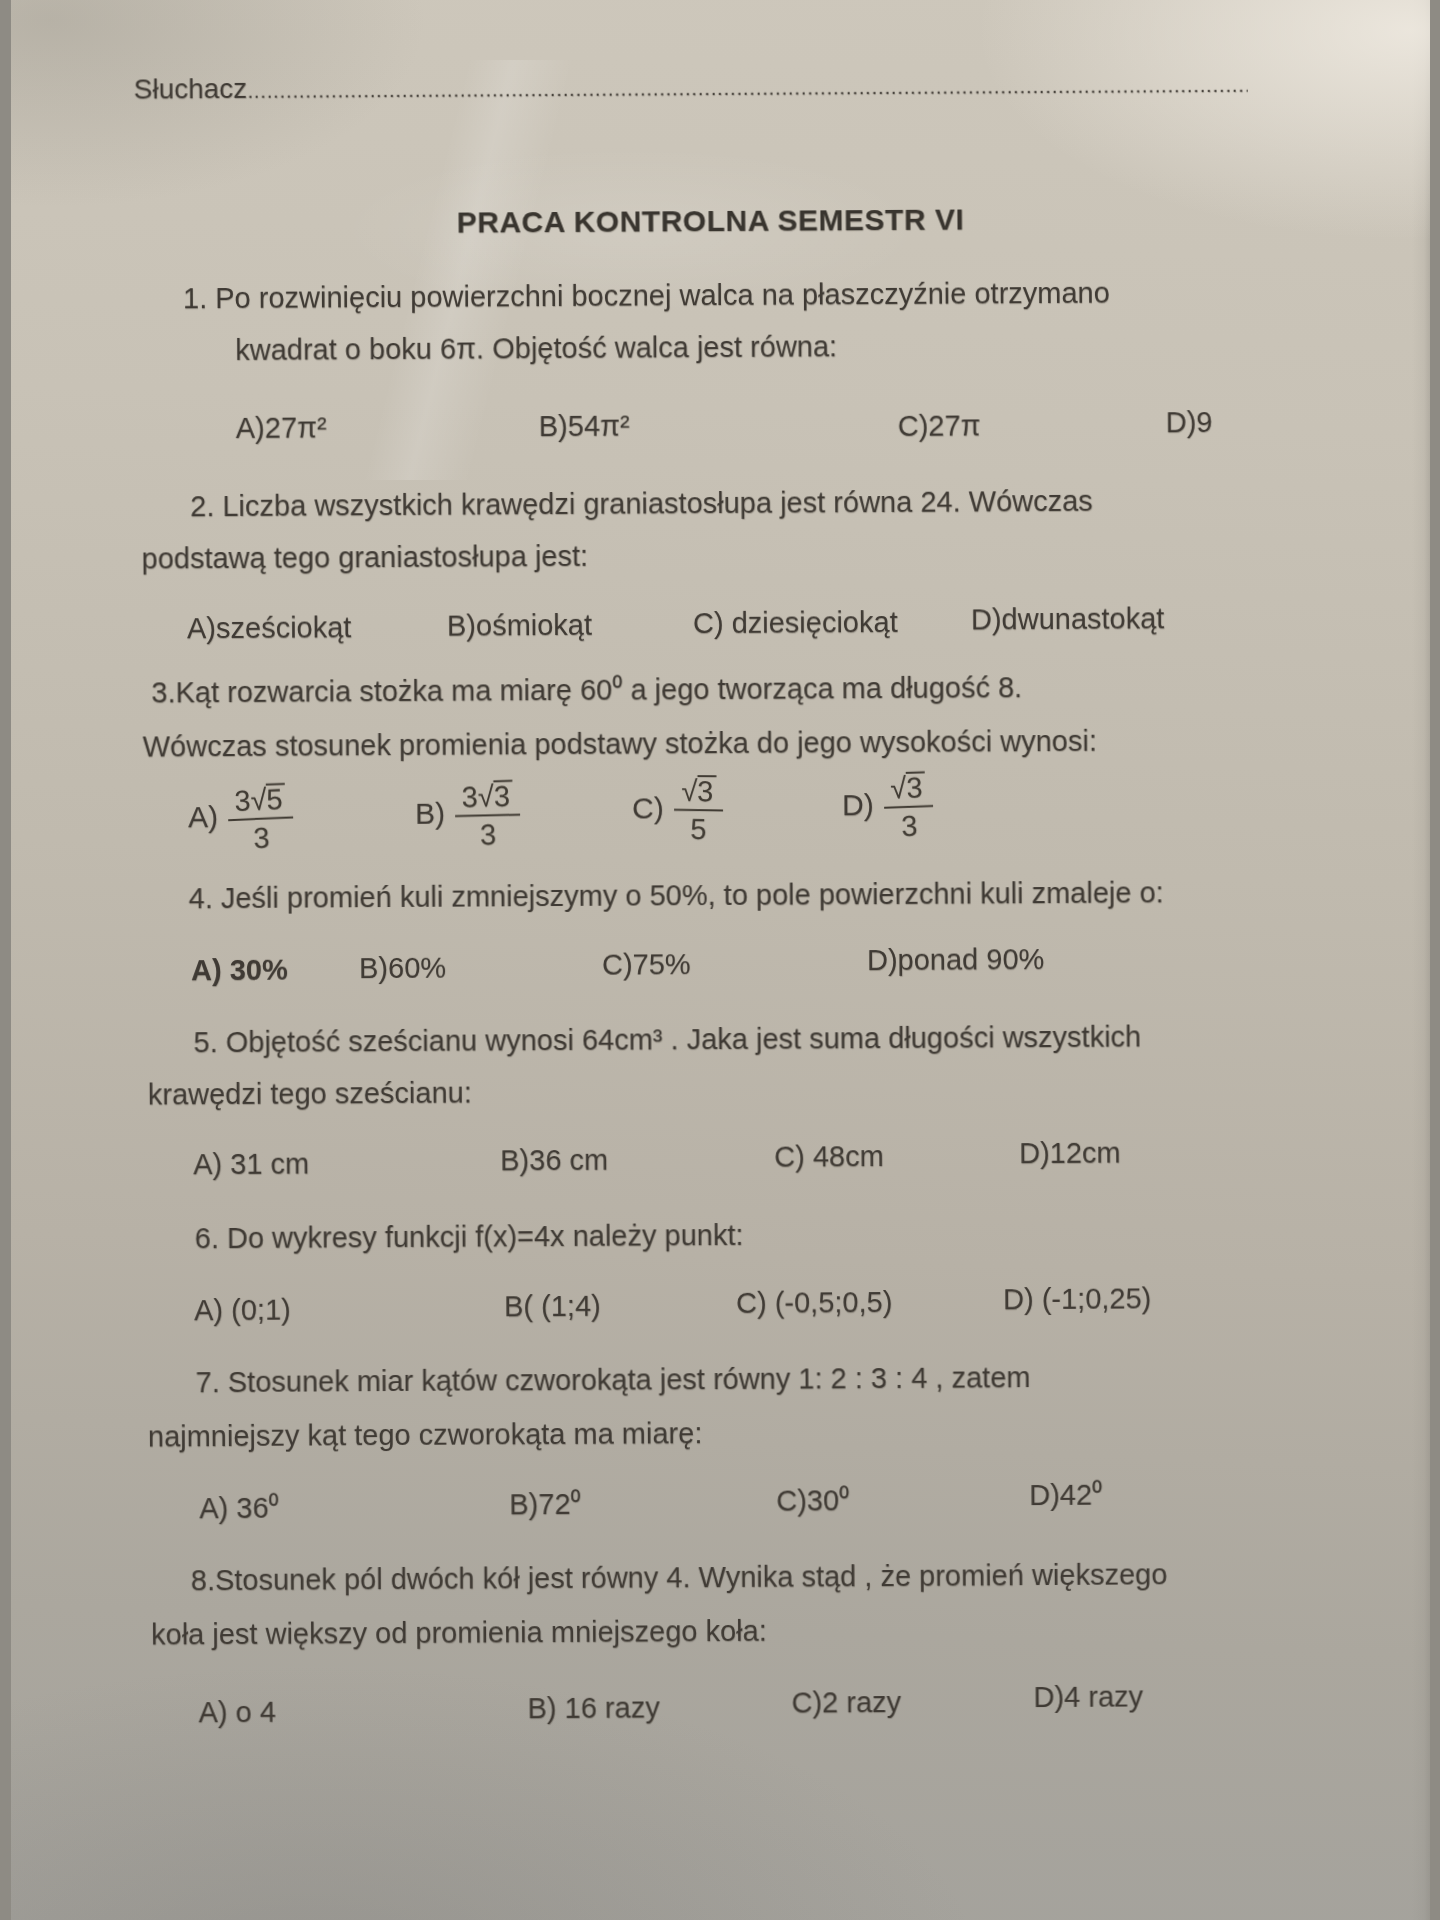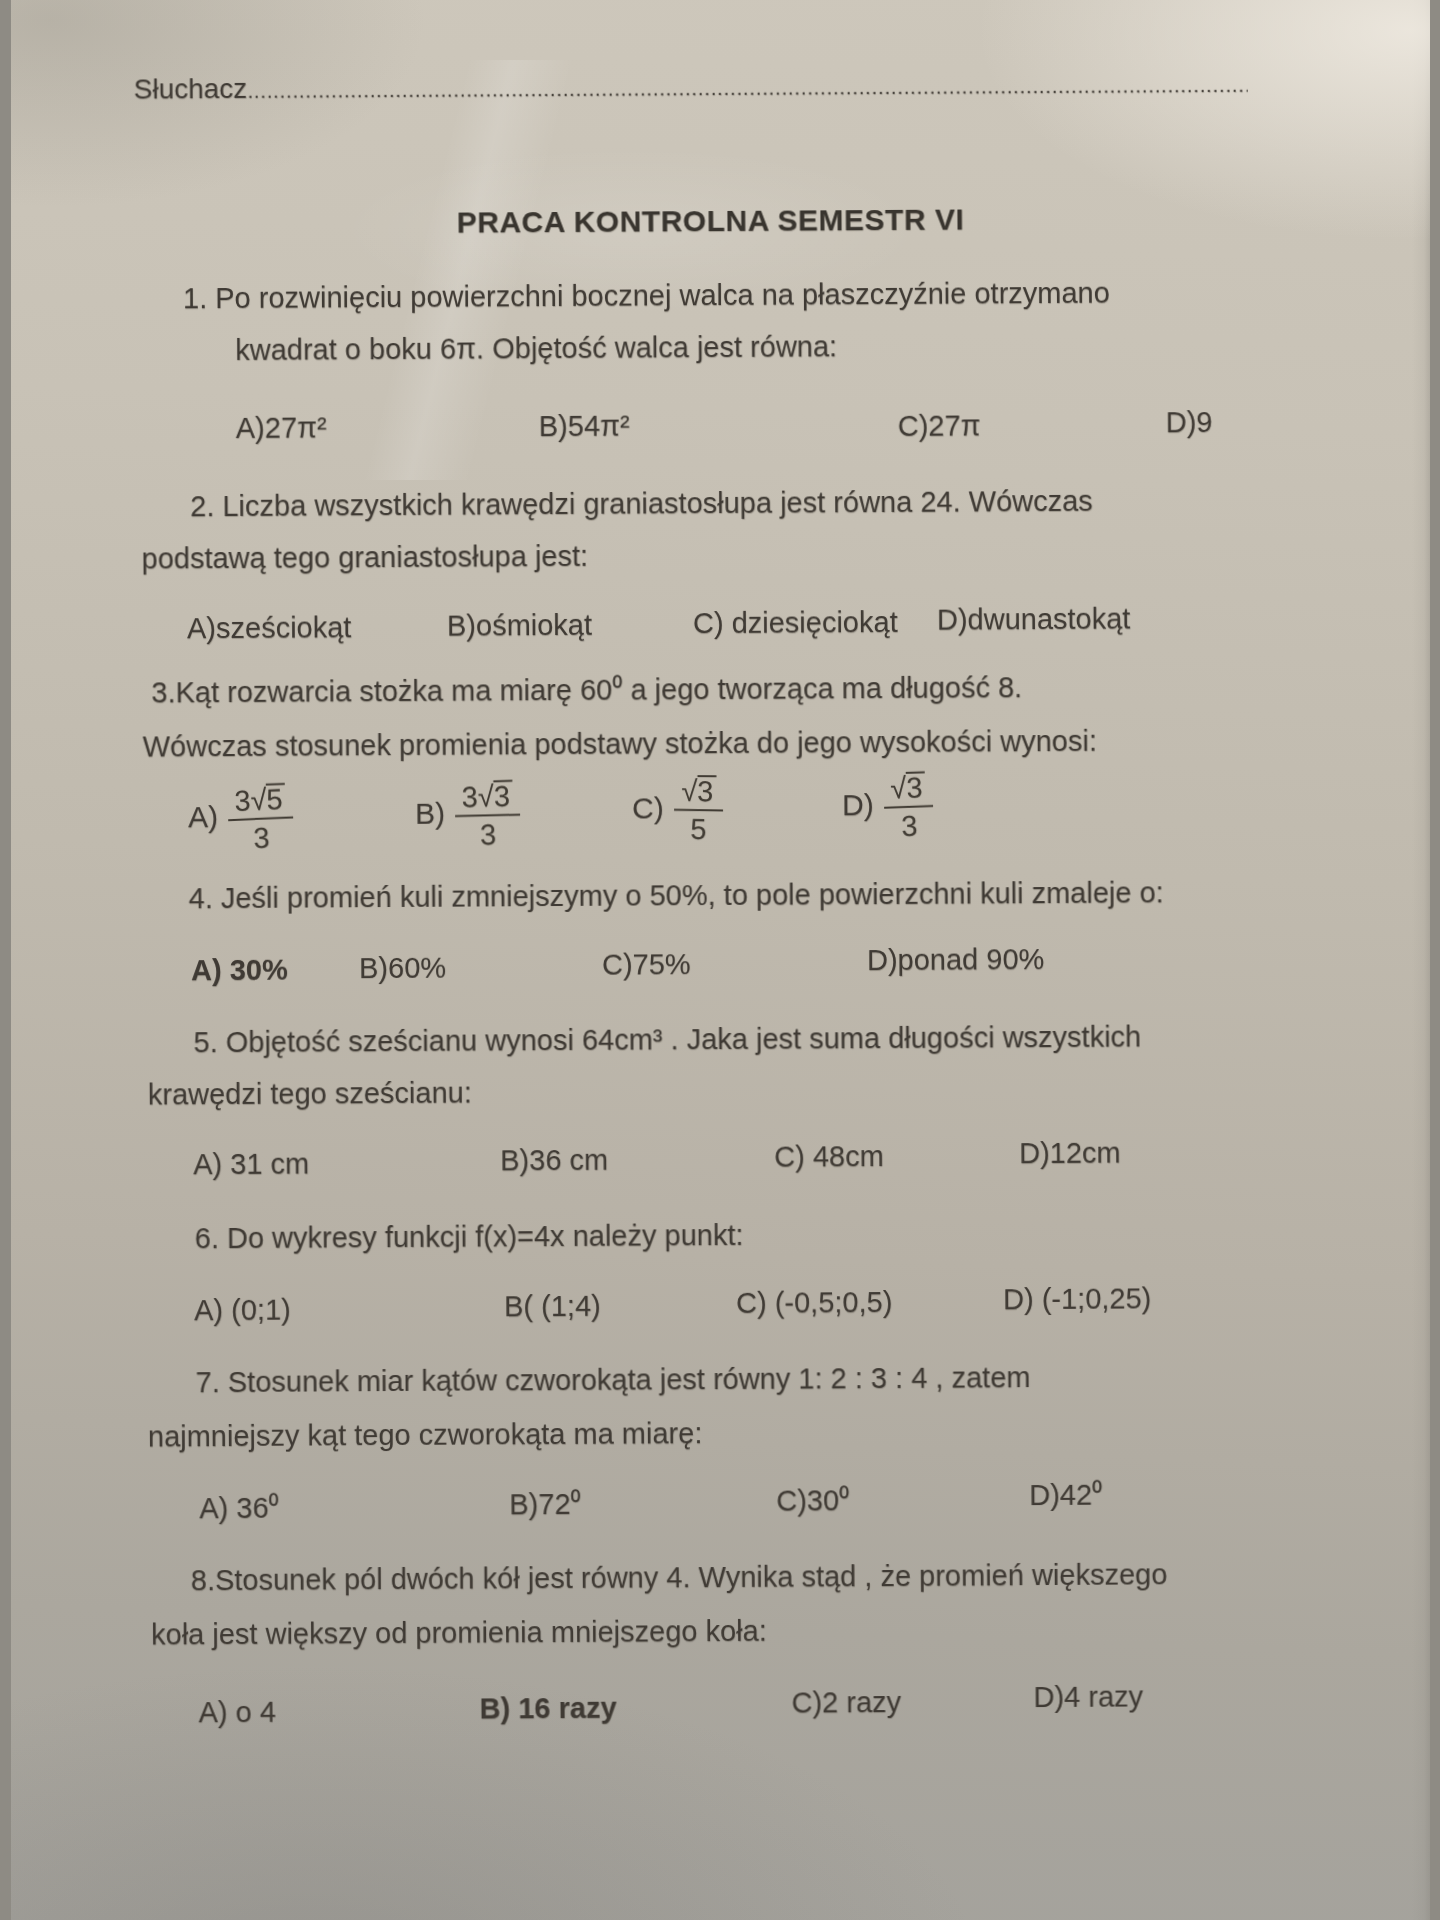--- a/index.html
+++ b/index.html
@@ -75,21 +75,21 @@
     <div class="l" style="left:228px;top:408px;">A)27π²</div>
     <div class="l" style="left:531px;top:408px;">B)54π²</div>
     <div class="l" style="left:890px;top:410px;">C)27π</div>
     <div class="l" style="left:1158px;top:408px;">D)9</div>
 
     <div class="l" style="left:182px;top:486px;">2.  Liczba wszystkich krawędzi graniastosłupa jest równa 24. Wówczas</div>
     <div class="l" style="left:133px;top:538px;">podstawą tego  graniastosłupa jest:</div>
     <div class="l" style="left:178px;top:608px;">A)sześciokąt</div>
     <div class="l" style="left:438px;top:607px;">B)ośmiokąt</div>
     <div class="l" style="left:684px;top:606px;">C) dziesięciokąt</div>
-    <div class="l" style="left:928px;top:604px;">D)dwunastokąt</div>
+    <div class="l" style="left:962px;top:604px;">D)dwunastokąt</div>
 
     <div class="l" style="left:142px;top:672px;">3.Kąt rozwarcia stożka ma miarę 60⁰ a  jego tworząca ma długość 8.</div>
     <div class="l" style="left:133px;top:726px;">Wówczas stosunek promienia podstawy stożka do jego wysokości wynosi:</div>
 
     <div class="frac-group" style="left:178px;top:778px;">
       <span class="frac-label">A)</span>
       <span class="frac">
         <span class="num">
             <span>3</span>
             <span class="root">√5</span>
@@ -153,18 +153,18 @@
     <div class="l" style="left:182px;top:1362px;">7. Stosunek miar kątów czworokąta jest równy  1: 2 : 3 : 4 , zatem</div>
     <div class="l" style="left:134px;top:1416px;">najmniejszy kąt tego czworokąta ma miarę:</div>
     <div class="l" style="left:185px;top:1488px;">A) 36⁰</div>
     <div class="l" style="left:495px;top:1486px;">B)72⁰</div>
     <div class="l" style="left:762px;top:1484px;">C)30⁰</div>
     <div class="l" style="left:1015px;top:1480px;">D)42⁰</div>
 
     <div class="l" style="left:176px;top:1560px;">8.Stosunek pól dwóch kół jest równy 4. Wynika stąd , że promień większego</div>
     <div class="l" style="left:136px;top:1614px;">koła jest większy od promienia mniejszego koła:</div>
     <div class="l" style="left:183px;top:1692px;">A) o 4</div>
-    <div class="l" style="left:464px;top:1690px;font-weight:bold;">B) 16 razy</div>
+    <div class="l" style="left:512px;top:1690px;">B) 16 razy</div>
     <div class="l" style="left:776px;top:1686px;">C)2 razy</div>
     <div class="l" style="left:1018px;top:1682px;">D)4 razy</div>
 
   </div>
 </div>
 
 </body></html>

